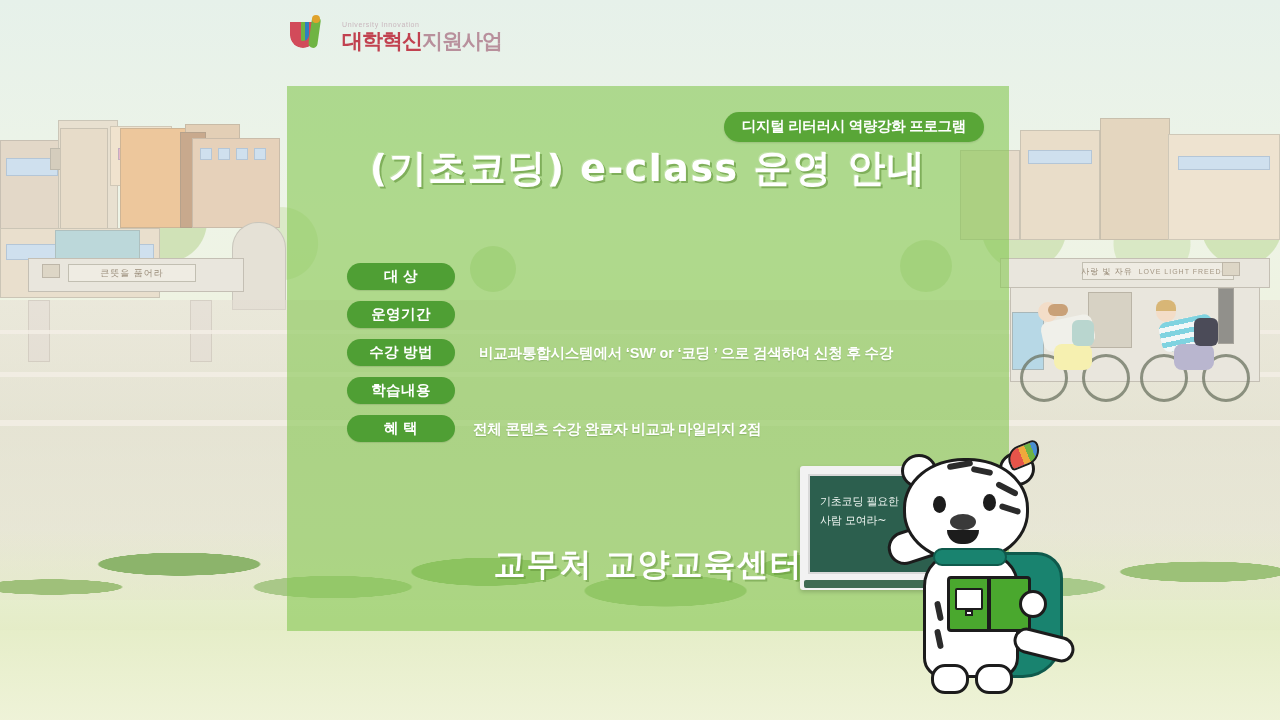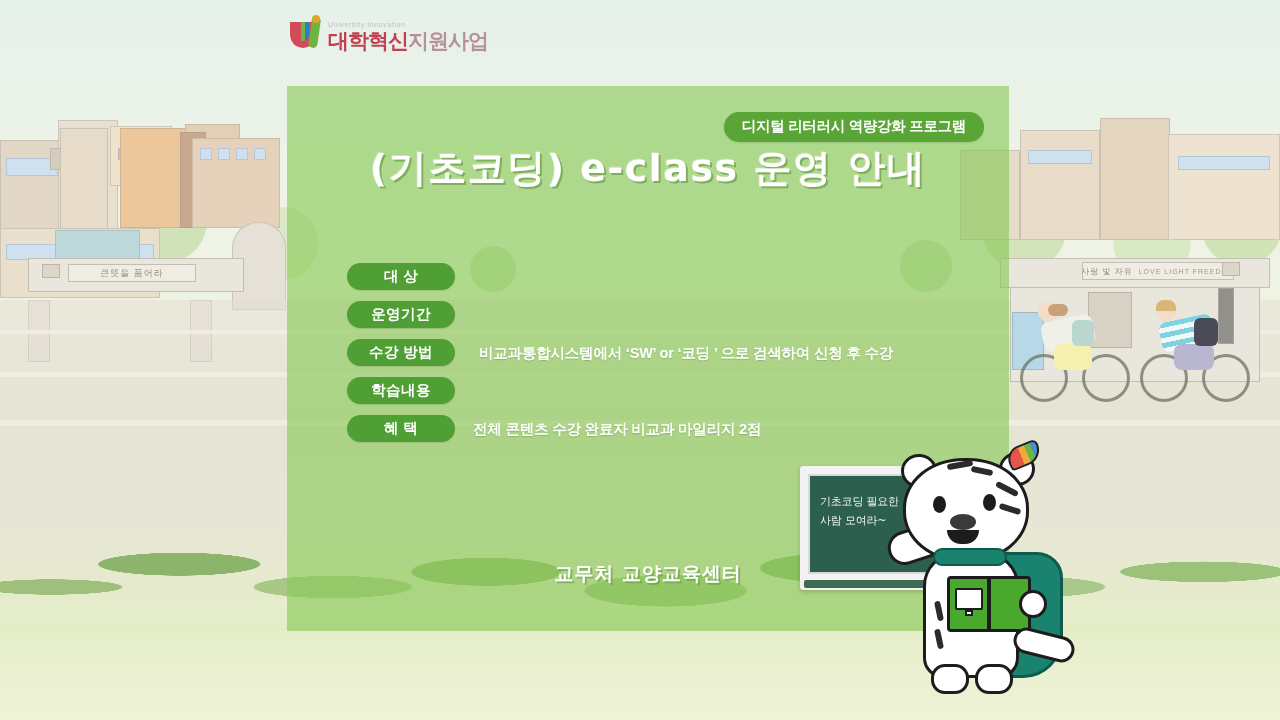--- a/index.html
+++ b/index.html
@@ -65,21 +65,21 @@
                  background: linear-gradient(180deg,#e6eec9 0%, #eff3d9 100%); opacity:.9; }
 
   
   .cyc { position:absolute; }
   .wheel { position:absolute; border:3px solid #6b7360; border-radius:50%; background:transparent; opacity:.75;}
   .body { position:absolute; border-radius:8px; }
 
   
   .logo-wrap {
     position:absolute; left:290px; top:14px; height:44px;
-    display:flex; align-items:center; gap:4px;
+    display:flex; align-items:center; gap:18px;
   }
   .logo-mark { position:relative; width:34px; height:36px; }
   .logo-u {
     position:absolute; left:0; top:4px; width:26px; height:26px;
     border:7px solid #d24b5a; border-top:none;
     border-radius:0 0 16px 16px;
     background:
       linear-gradient(90deg,#d24b5a 0 33%, #6fb443 33% 66%, #2f7fc1 66% 100%);
     -webkit-mask: linear-gradient(#000 0 0);
   }
@@ -125,34 +125,34 @@
   .title .ln { display:block; }
 
   
   .rows { position:absolute; left:60px; top:177px; right:22px; }
   .row { display:flex; align-items:flex-start; margin-bottom:11px; }
   .row.tall { margin-bottom:9px; }
   .pill {
     flex:0 0 auto; width:108px; height:27px; border-radius:14px;
     background:#4f9f34; color:#fff; font-size:14.5px; font-weight:bold;
     display:flex; align-items:center; justify-content:center;
-    letter-spacing:.4px; box-shadow:0 1px 1px rgba(0,0,0,.10);
+    letter-spacing:.4px; box-shadow:0 1px 1px rgba(0,0,0,.10);font-family:Liberation Serif, serif;
   }
   .val {
     margin-left:18px; color:#ffffff; font-size:14.5px; font-weight:bold;
     line-height:1.55; padding-top:3px; letter-spacing:-.2px;
     text-shadow:0 1px 1px rgba(80,130,50,.35);
     white-space:pre-line;
   }
   .val.indent { margin-left:24px; }
 
   
   .org {
     position:absolute; left:0; right:0; bottom:44px; text-align:center;
-    color:#ffffff; font-size:19px; font-weight:bold; letter-spacing:1px;
+    color:#ffffff; font-size:32px; font-weight:bold; letter-spacing:1px;
     text-shadow:2px 2px 0 rgba(90,140,50,.45);
     font-family:"DejaVu Sans","Liberation Sans",sans-serif;
   }
 
   
   .board-wrap { position:absolute; left:800px; top:466px; width:150px; height:124px; }
   .board-outer {
     position:absolute; inset:0; background:#f2f2f2; border-radius:3px;
     box-shadow:0 2px 4px rgba(0,0,0,.18);
   }

